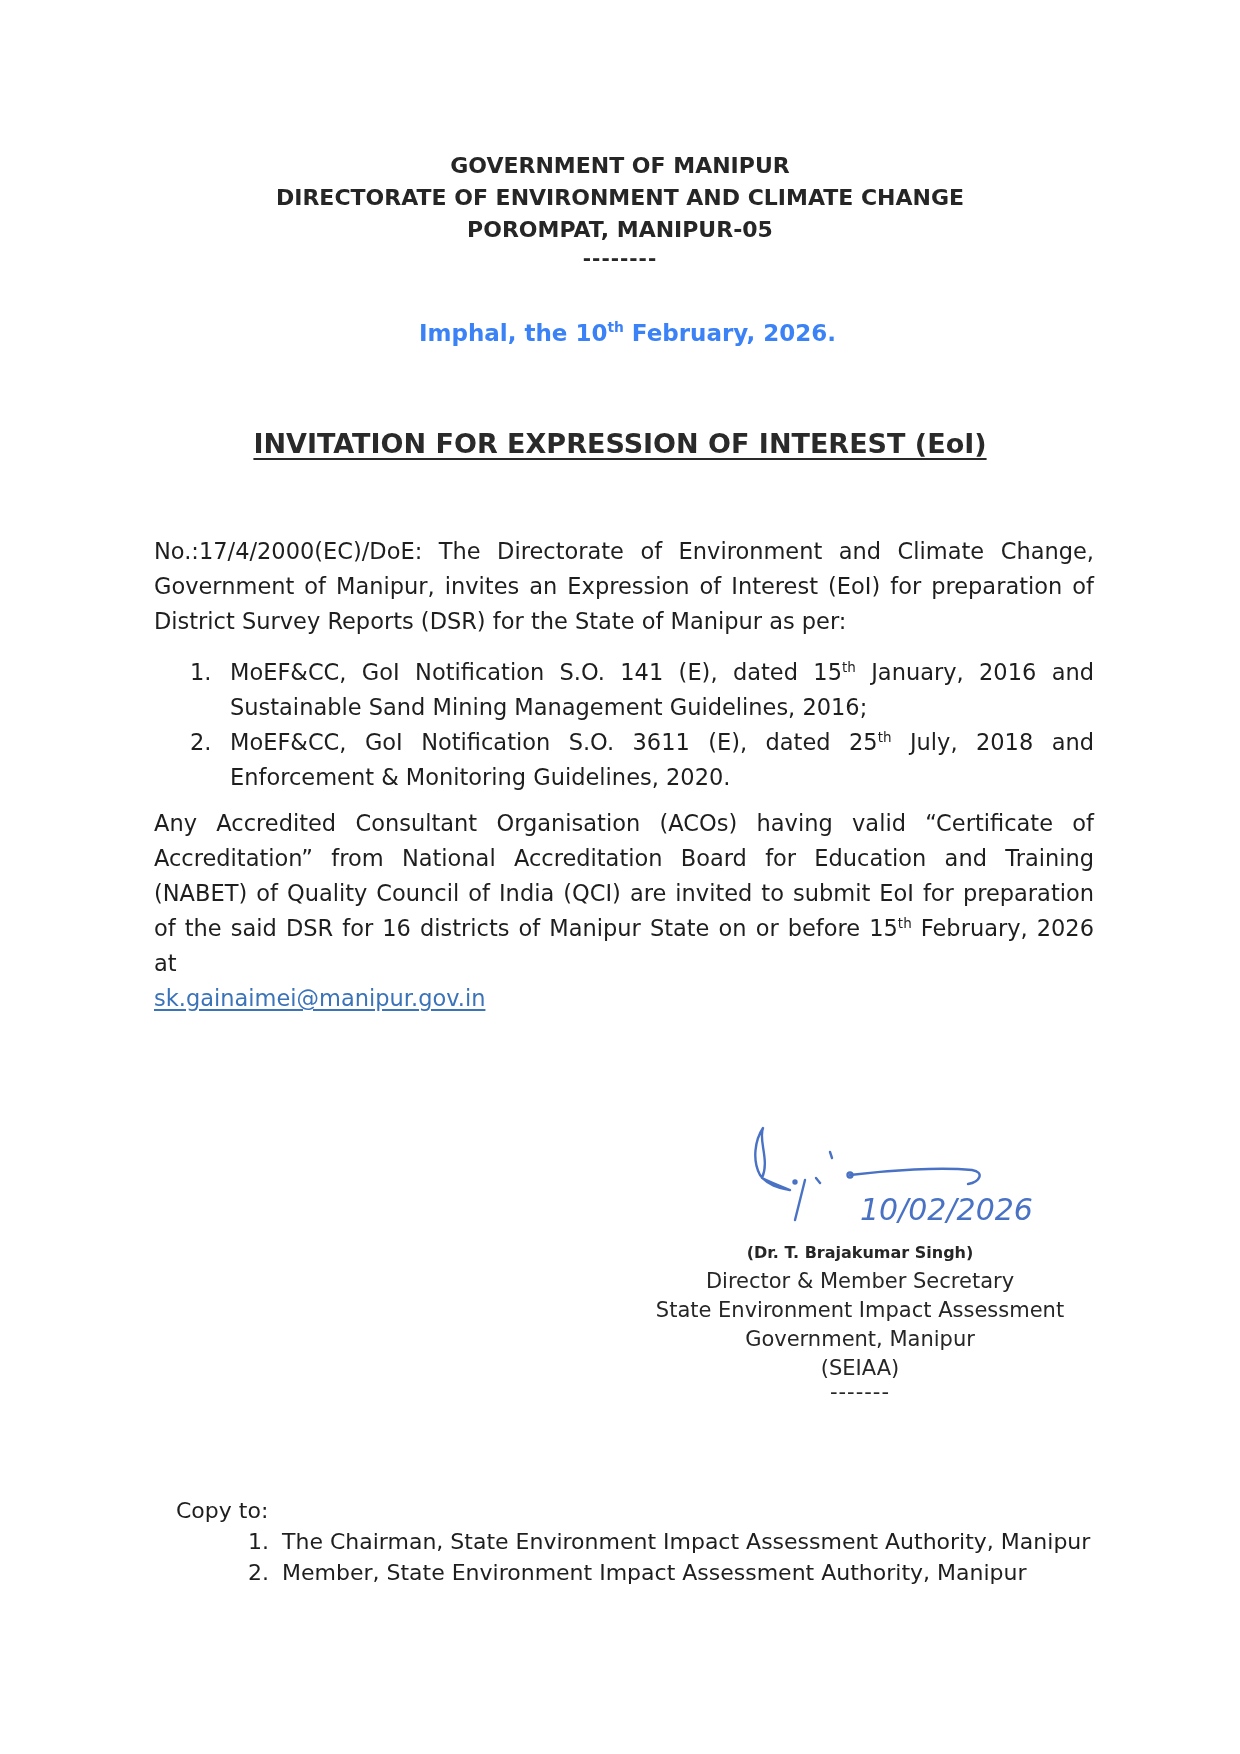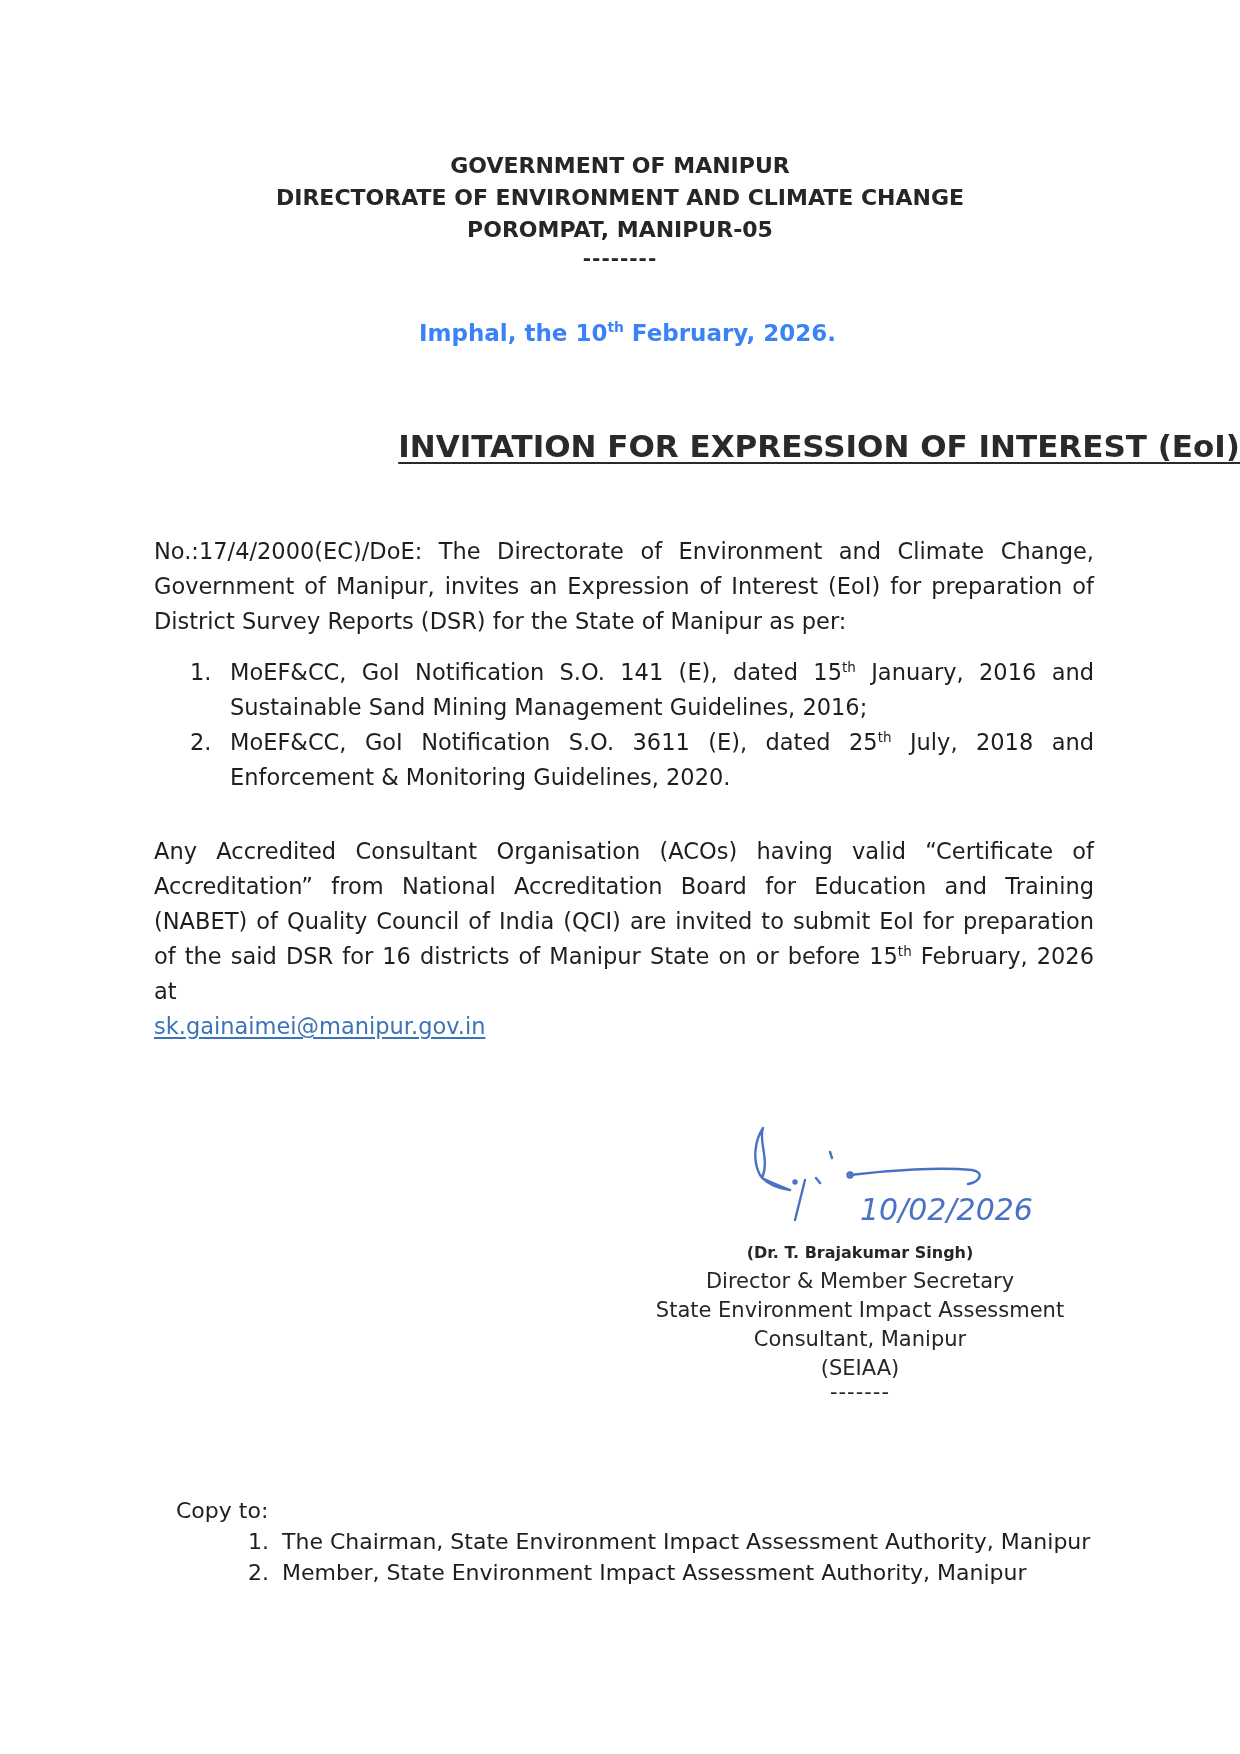--- a/index.html
+++ b/index.html
@@ -17,37 +17,37 @@
     .letterhead div { white-space: nowrap; }
     .lh-dashes { font-size: 20px; line-height: 20px; letter-spacing: 1px; margin-top: 2px; }
 
     .date-line {
       position: absolute; right: 150px; top: 320px;
       font-weight: bold; font-size: 23px; color: #3b82f6; white-space: nowrap;
     }
     sup { font-size: 0.6em; vertical-align: super; line-height: 0; }
 
     .title {
-      position: absolute; left: 0; width: 1240px; top: 428px; text-align: right;
-      font-weight: bold; font-size: 31px; color: #2a2a2a;
+      position: absolute; left: 0; width: 1240px; top: 428px; text-align: center;
+      font-weight: bold; font-size: 27px; color: #2a2a2a;
     }
     .title span { text-decoration: underline; text-underline-offset: 5px; text-decoration-thickness: 2px; }
 
     .body-text {
       position: absolute; left: 154px; width: 940px;
       font-size: 22.5px; line-height: 35px; text-align: justify; color: #1e1e1e;
     }
     .para1 { top: 534px; }
     .ref-list {
       position: absolute; left: 190px; width: 904px; top: 655px;
       font-size: 22.5px; line-height: 35px; text-align: justify; margin: 0; padding: 0; list-style: none;
     }
     .ref-list li { position: relative; padding-left: 40px; }
     .ref-list li .num { position: absolute; left: 0; top: 0; }
-    .para2 { top: 806px; margin-top: 28px; }
+    .para2 { top: 806px; }
     .email-link { color: #3b73b9; text-decoration: underline; text-underline-offset: 3px; }
 
     .signature {
       position: absolute; left: 740px; top: 1120px; width: 340px; height: 110px;
     }
     .signature svg { width: 100%; height: 100%; }
 
     .signatory {
       position: absolute; left: 640px; top: 1238px; width: 440px; text-align: center;
       font-size: 21px; line-height: 29px; color: #262626;
@@ -104,21 +104,21 @@
       <path d="M110 55 C 150 50, 200 47, 232 50 C 245 52, 240 62, 228 64"></path>
       <circle cx="110" cy="55" r="2.5"></circle>
       <text x="120" y="100" font-family="DejaVu Sans, sans-serif" font-size="30" fill="#4a72c4" stroke="none" font-style="italic">10/02/2026</text>
     </svg>
   </div>
 
   <div class="signatory">
     <div class="name">(Dr. T. Brajakumar Singh)</div>
     <div>Director &amp; Member Secretary</div>
     <div>State Environment Impact Assessment</div>
-    <div>Consultant, Manipur</div>
+    <div>Government, Manipur</div>
     <div>(SEIAA)</div>
     <div class="dashes">-------</div>
   </div>
 
   <div class="copy-to">
     <div>Copy to:</div>
     <ol class="copy-list">
       <li><span class="num">1.</span><span>The Chairman, State Environment Impact Assessment Authority, Manipur</span></li>
       <li><span class="num">2.</span><span>Member, State Environment Impact Assessment Authority, Manipur</span></li>
     </ol>

